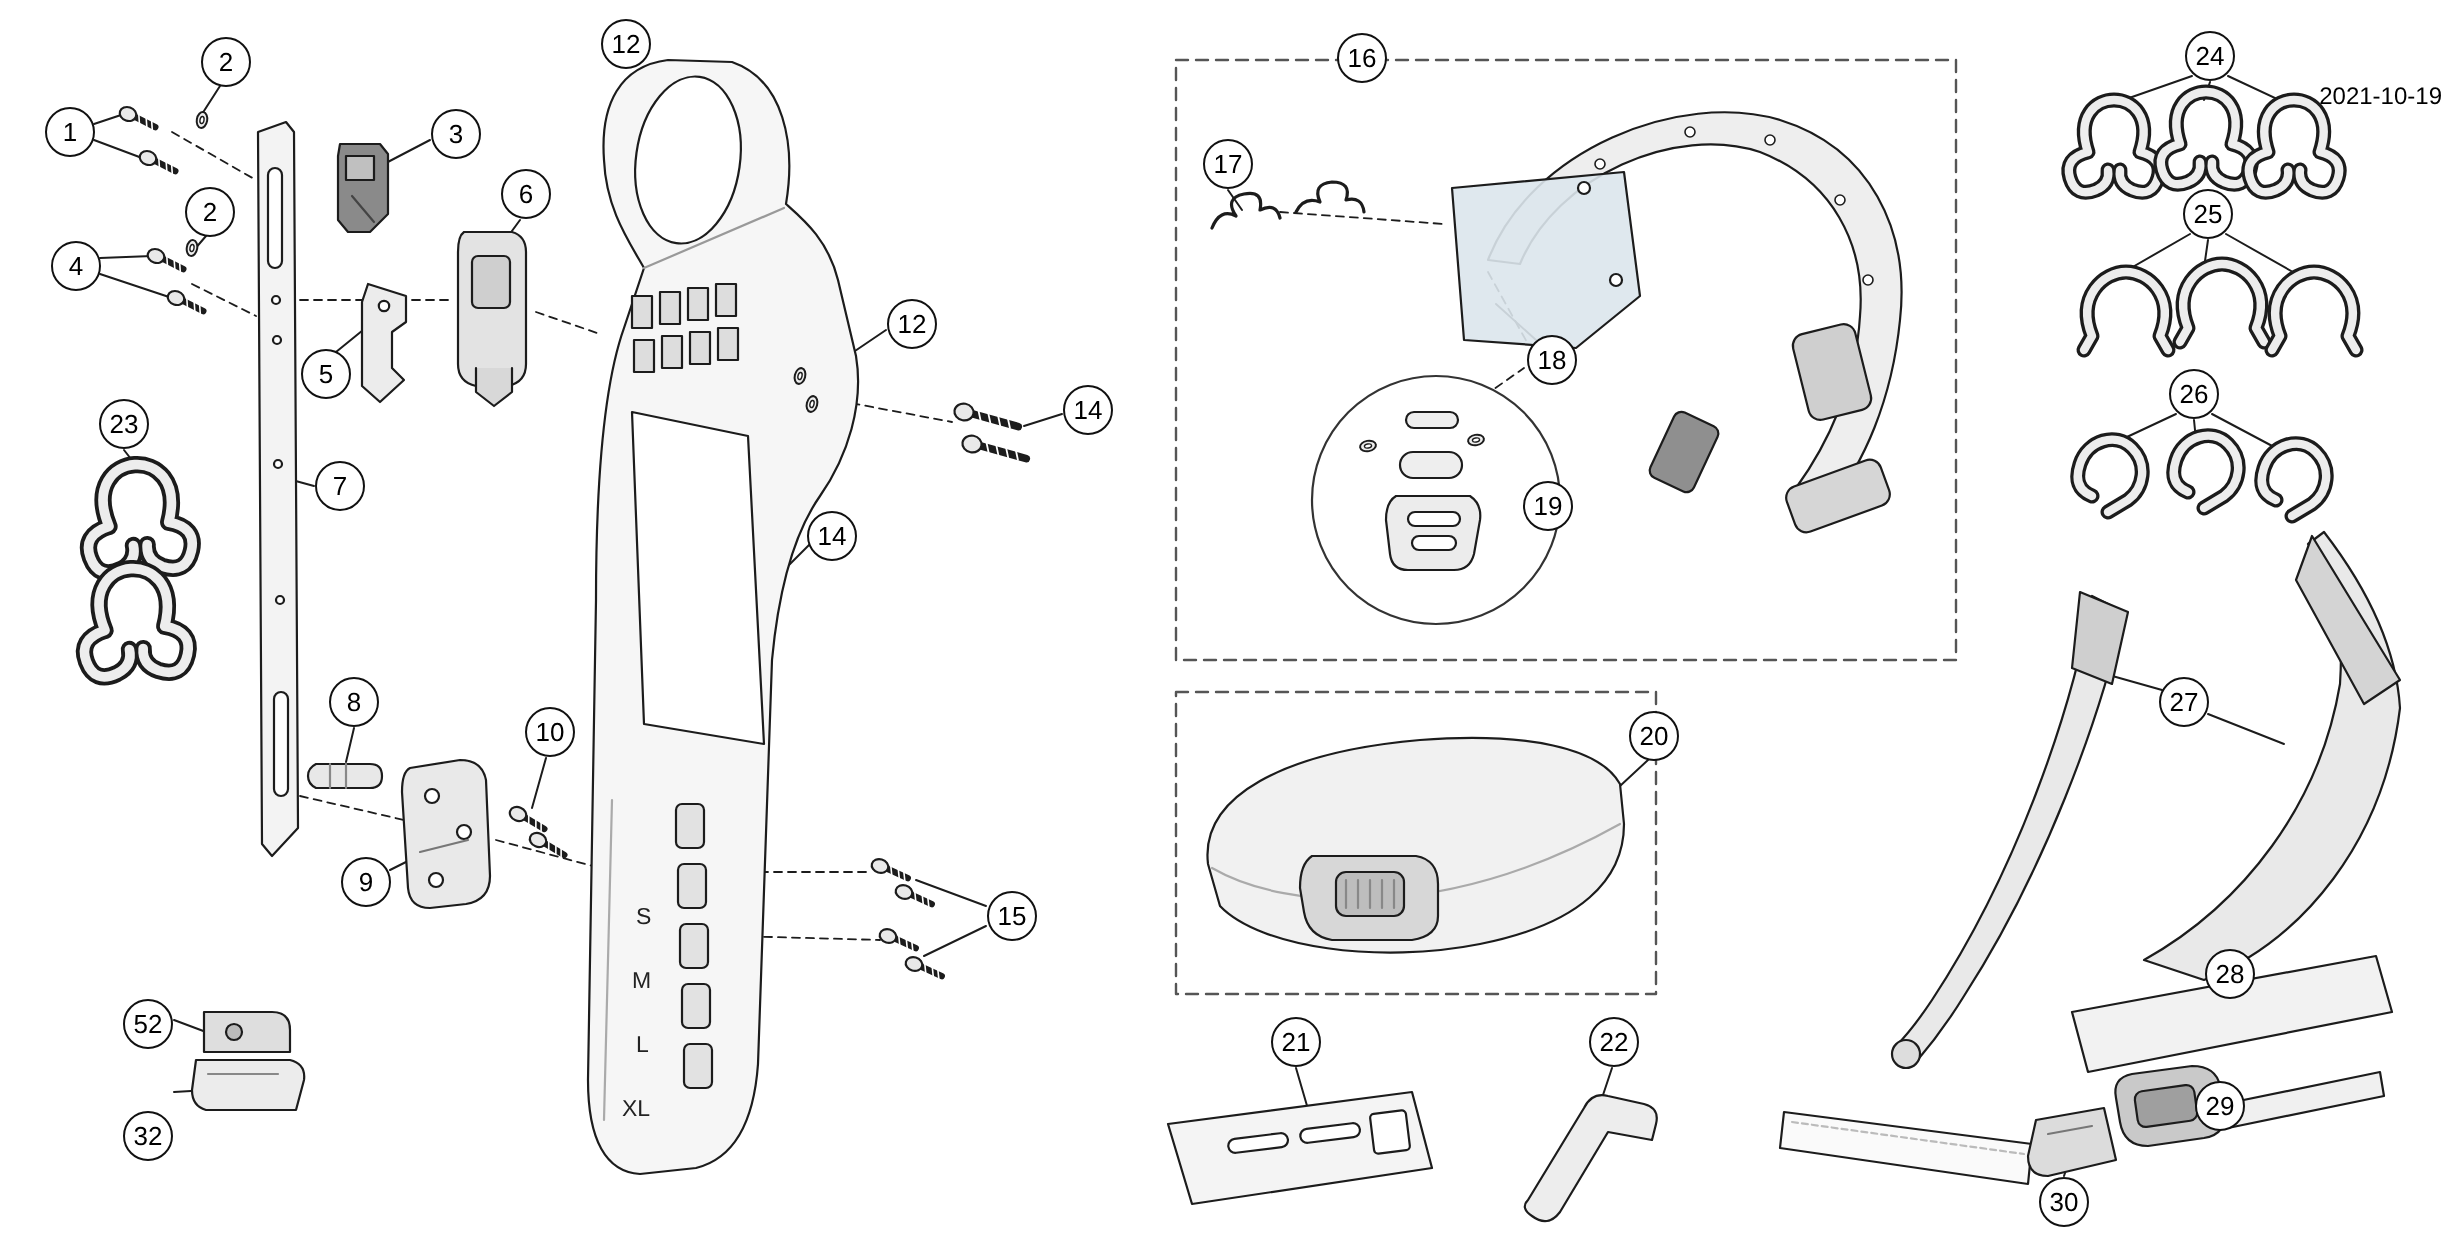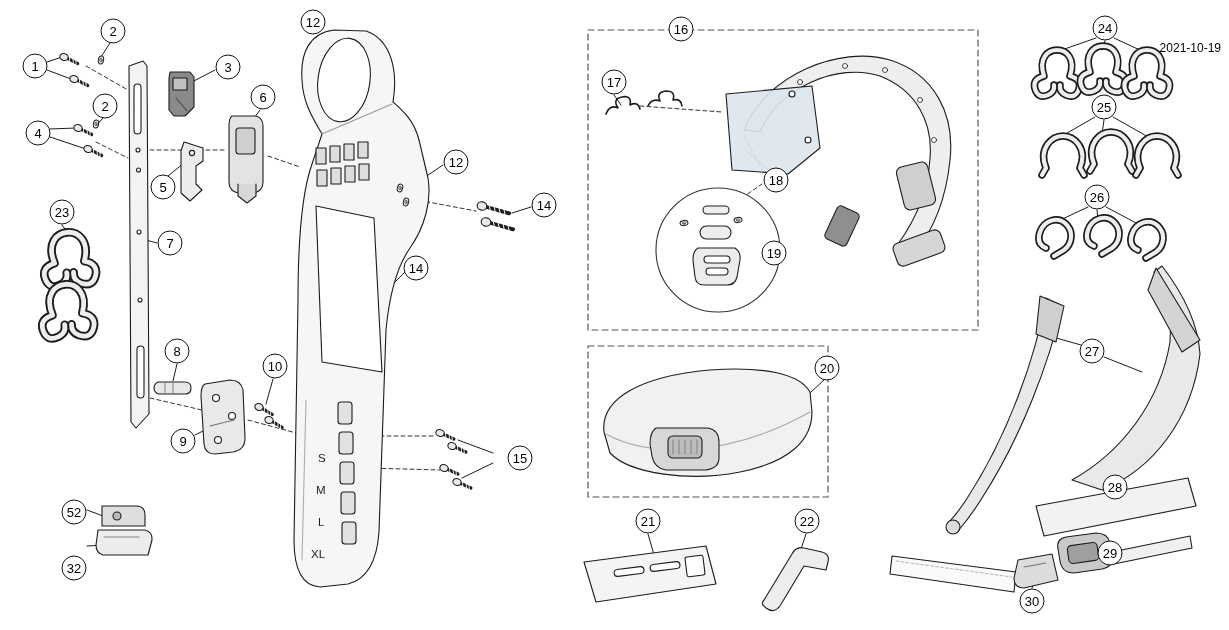--- a/index.html
+++ b/index.html
@@ -383,21 +383,21 @@
     </div>
   <div class="callout" style="left:456px;top:162px">
       <span>12</span>
     </div>
   <div class="callout" style="left:544px;top:205px">
       <span>14</span>
     </div>
   <div class="callout" style="left:416px;top:268px">
       <span>14</span>
     </div>
-  <div class="callout" style="left:520px;top:458px">
+  <div class="callout" style="left:506px;top:458px">
       <span>15</span>
     </div>
   <div class="callout" style="left:681px;top:29px">
       <span>16</span>
     </div>
   <div class="callout" style="left:614px;top:82px">
       <span>17</span>
     </div>
   <div class="callout" style="left:776px;top:180px">
       <span>18</span>

